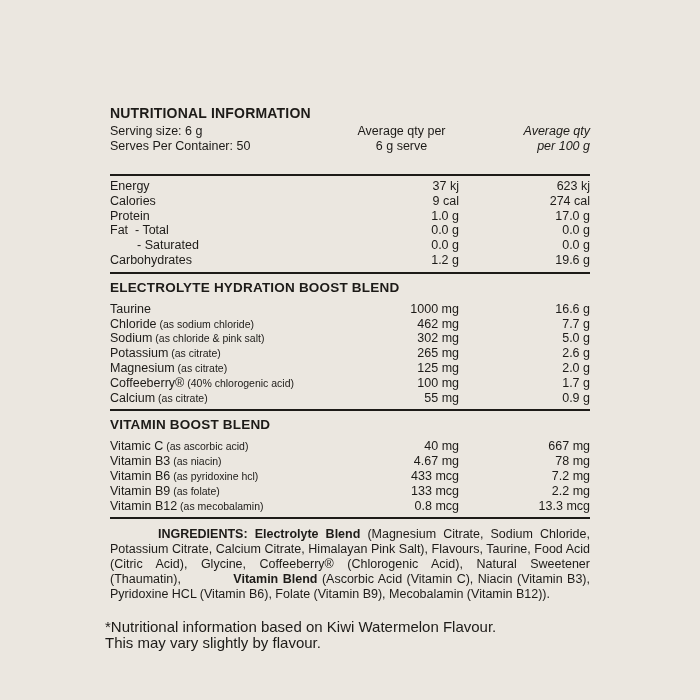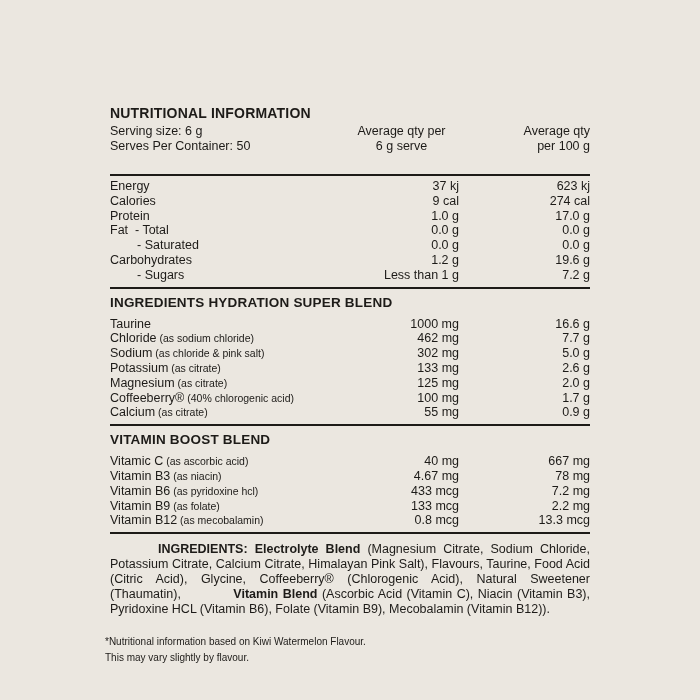--- a/index.html
+++ b/index.html
@@ -34,21 +34,21 @@
   .header-block {
     display: flex;
     align-items: flex-end;
     font-size: 12.5px;
     line-height: 15px;
     padding-bottom: 20px;
   }
   .header-left { flex: 1; }
   .hcol { text-align: right; }
   .hcol-serve { width: 115px; text-align: center; }
-  .hcol-100g  { width: 131px; }
+  .hcol-100g  { width: 131px; font-style: italic; }
   .rule {
     border-top: 2px solid #1d1b18;
     height: 0;
   }
   .rows { padding: 3px 0 4px; }
   .section-heading {
     font-size: 13.5px;
     font-weight: bold;
     letter-spacing: 0.2px;
     line-height: 16px;
@@ -68,21 +68,21 @@
   .ingredients {
     margin: 8px 0 0 0;
     font-size: 12.5px;
     line-height: 15px;
     text-align: justify;
   }
   .ingredients b { font-weight: bold; padding-left: 48px; }
   .footnote {
     margin-top: 17px;
     margin-left: -5px;
-    font-size: 10px;
+    font-size: 15px;
     line-height: 16px;
   }
 </style>
 </head>
 <body>
 
 <div class="canvas">
   <div class="panel">
 
     <h1 class="title">NUTRITIONAL INFORMATION</h1>
@@ -129,47 +129,42 @@
           <div class="row indent">
             <span class="name">- Saturated</span>
             <span class="v1">0.0 g</span>
             <span class="v2">0.0 g</span>
           </div>
           <div class="row">
             <span class="name">Carbohydrates</span>
             <span class="v1">1.2 g</span>
             <span class="v2">19.6 g</span>
           </div>
-          <div class="row indent">
-            <span class="name">- Sugars</span>
-            <span class="v1">Less than 1 g</span>
-            <span class="v2">7.2 g</span>
-          </div>
         </div>
         <div class="rule"></div>
-        <div class="section-heading">INGREDIENTS HYDRATION SUPER BLEND</div>
+        <div class="section-heading">ELECTROLYTE HYDRATION BOOST BLEND</div>
         <div class="rows">
           <div class="row">
             <span class="name">Taurine</span>
             <span class="v1">1000 mg</span>
             <span class="v2">16.6 g</span>
           </div>
           <div class="row">
             <span class="name">Chloride<span class="note"> (as sodium chloride)</span></span>
             <span class="v1">462 mg</span>
             <span class="v2">7.7 g</span>
           </div>
           <div class="row">
             <span class="name">Sodium<span class="note"> (as chloride &amp; pink salt)</span></span>
             <span class="v1">302 mg</span>
             <span class="v2">5.0 g</span>
           </div>
           <div class="row">
             <span class="name">Potassium<span class="note"> (as citrate)</span></span>
-            <span class="v1">133 mg</span>
+            <span class="v1">265 mg</span>
             <span class="v2">2.6 g</span>
           </div>
           <div class="row">
             <span class="name">Magnesium<span class="note"> (as citrate)</span></span>
             <span class="v1">125 mg</span>
             <span class="v2">2.0 g</span>
           </div>
           <div class="row">
             <span class="name">Coffeeberry®<span class="note"> (40% chlorogenic acid)</span></span>
             <span class="v1">100 mg</span>

